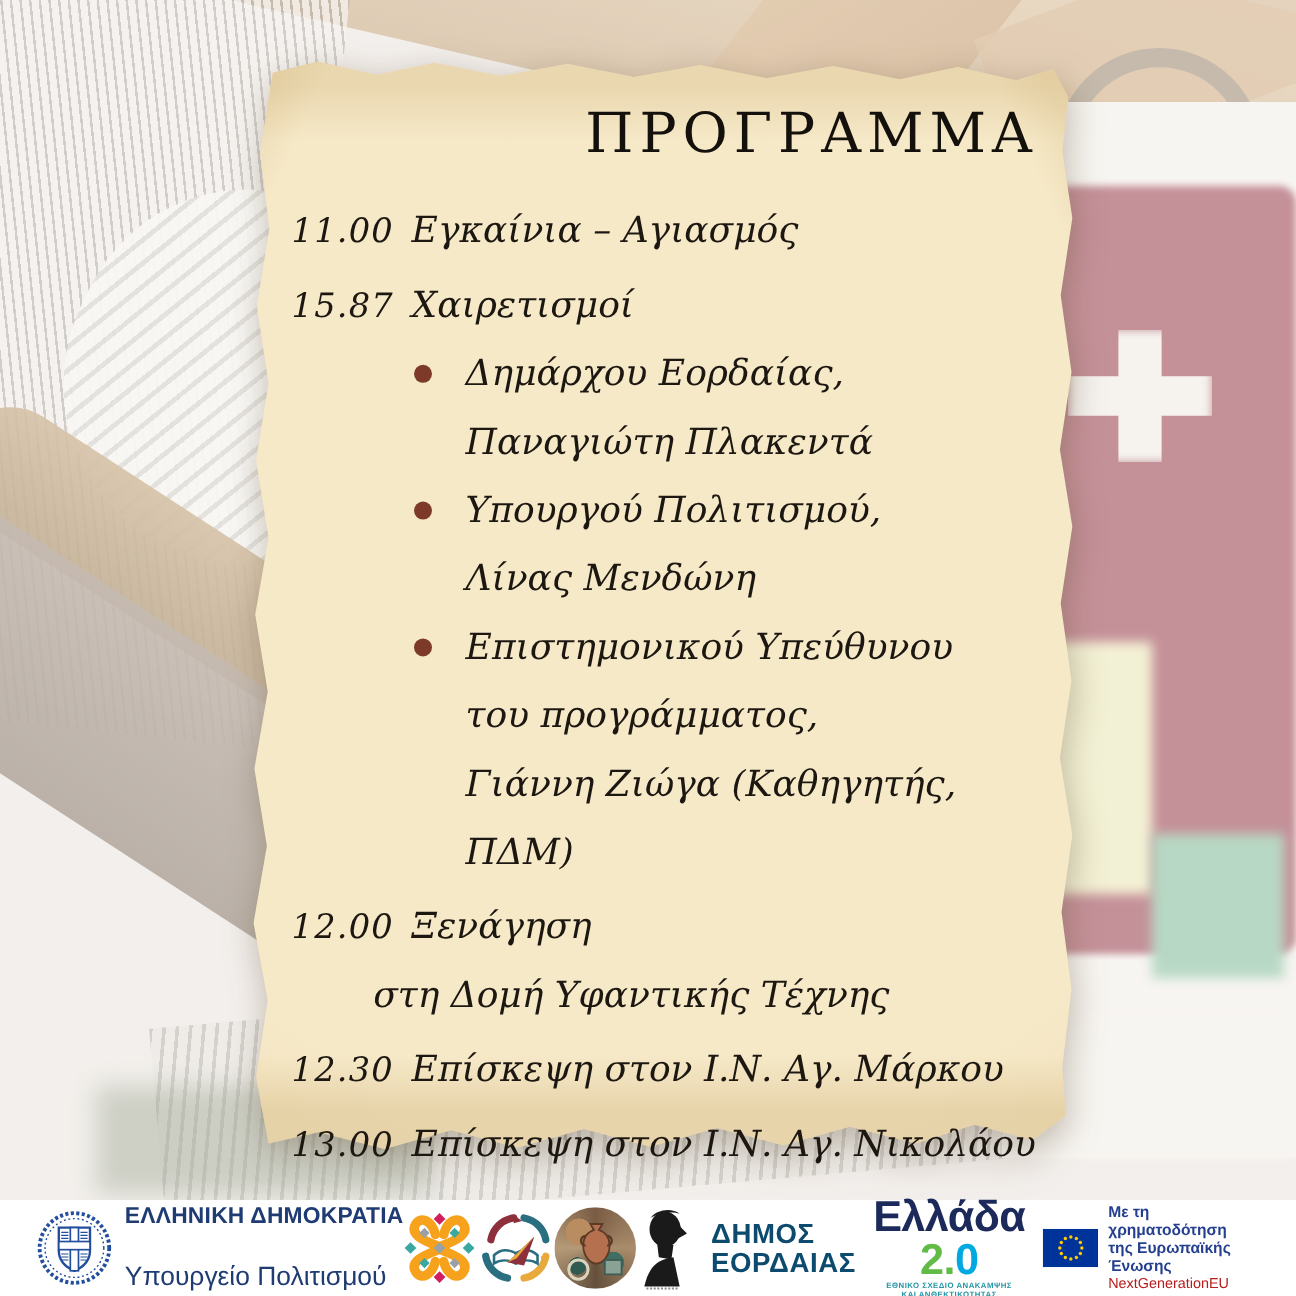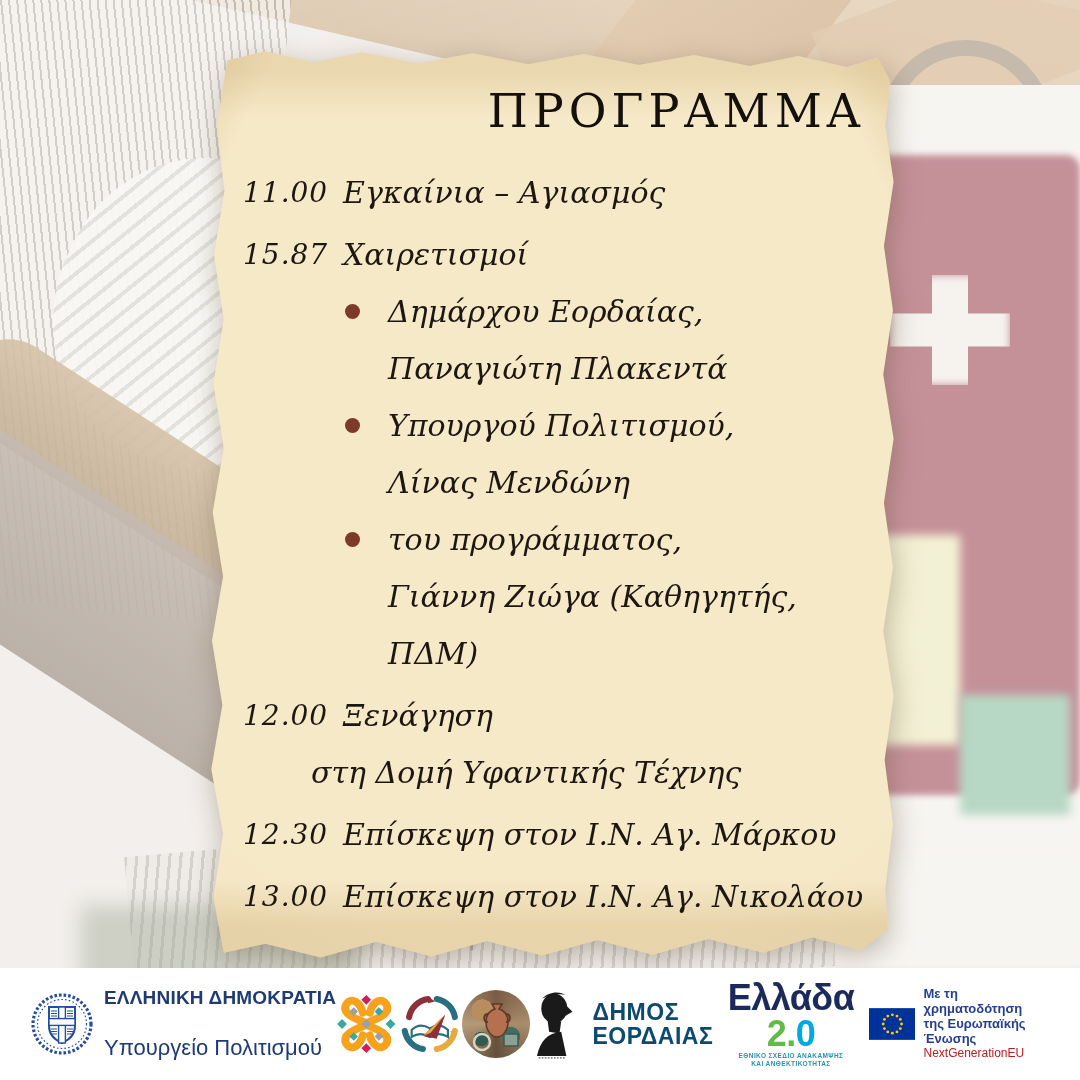--- a/index.html
+++ b/index.html
@@ -67,21 +67,21 @@
   .row{display:flex;margin-bottom:5px;}
   .time{width:100px;flex:none;font-size:28px;letter-spacing:1px;line-height:57px;}
   .body{flex:1;line-height:57px;}
   .bullets{margin:0;}
   .b-item{position:relative;padding-left:45px;}
   .dot{position:absolute;left:2px;top:21px;width:15px;height:15px;border-radius:50%;
     background:#7d3a28;}
   .indent-neg{margin-left:-32px;}
 
   
-  .footer{position:absolute;left:0;bottom:0;width:1080px;height:112px;background:#ffffff;
+  .footer{position:absolute;left:0;bottom:0;width:1080px;height:80px;background:#ffffff;
     display:flex;align-items:center;justify-content:space-between;
     padding:0 24px 0 30px;box-sizing:border-box;}
   .f-item{display:flex;align-items:center;gap:10px;flex:none;}
   .ministry-text{line-height:1.2;color:#1f3b73;}
   .ministry-text .l1{font-size:19px;font-weight:bold;letter-spacing:.2px;}
   .ministry-text .l2{font-size:22px;font-weight:500;margin-top:25px;}
   .muni-text{line-height:1.05;color:#0c4a6e;font-size:23px;font-weight:700;letter-spacing:.5px;}
   .g20{text-align:center;line-height:1;}
   .g20 .big{font-size:36px;font-weight:bold;letter-spacing:-.5px;}
   .g20 .brand{color:#1b2a5b;}
@@ -148,20 +148,21 @@
                 <div>Δημάρχου Εορδαίας,</div>
                 <div>Παναγιώτη Πλακεντά</div>
               </div>
               <div class="b-item">
                 <span class="dot"></span>
                 <div>Υπουργού Πολιτισμού,</div>
                 <div>Λίνας Μενδώνη</div>
               </div>
               <div class="b-item">
                 <span class="dot"></span>
+                <div>Επιστημονικού Υπεύθυνου</div>
                 <div>του προγράμματος,</div>
                 <div>Γιάννη Ζιώγα (Καθηγητής, ΠΔΜ)</div>
               </div>
             </div>
           </div>
         </div>
 
         <div class="row">
           <div class="time">12.00</div>
           <div class="body">

